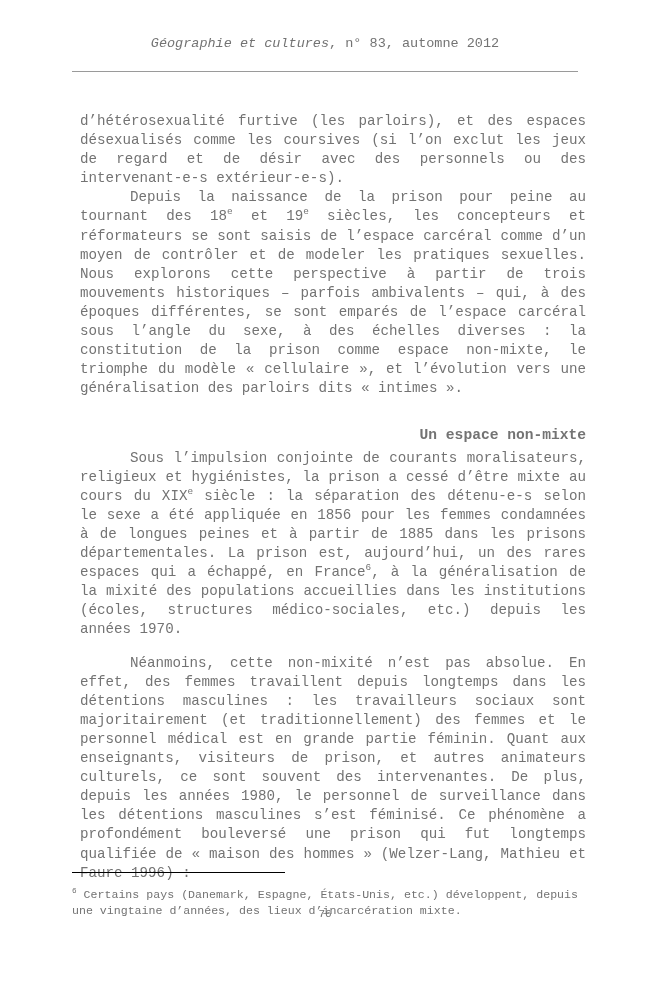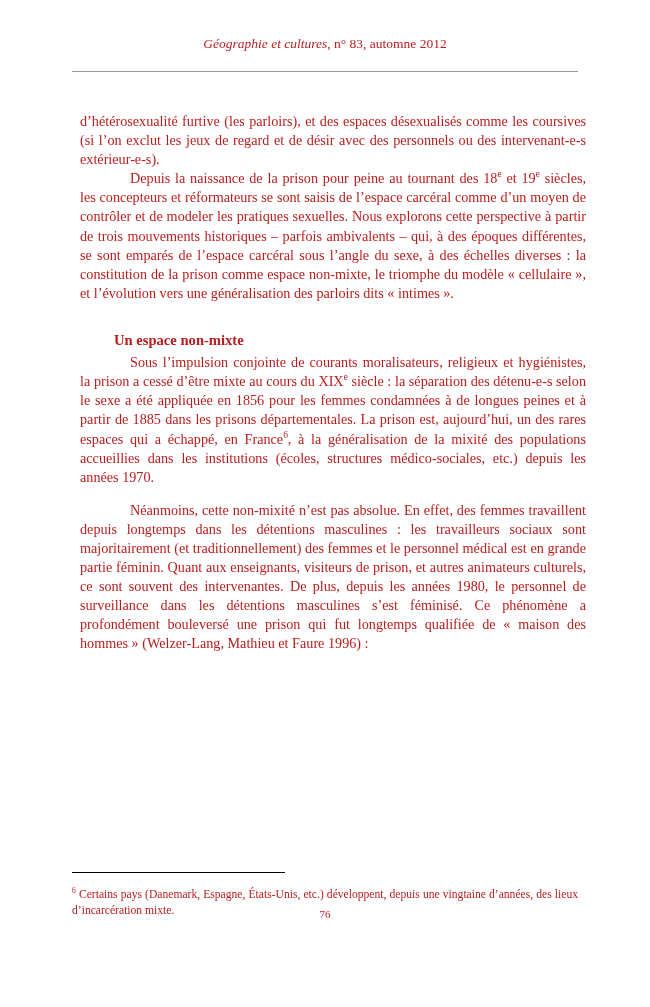--- a/index.html
+++ b/index.html
@@ -6,22 +6,22 @@
     margin: 0;
     padding: 0;
     background: #ffffff;
   }
   .page {
     position: relative;
     width: 650px;
     height: 1007px;
     margin: 0 auto;
     background: #ffffff;
-    font-family: Liberation Serif, serif;
-    color: #b91c1c;
+    font-family: Liberation Mono, monospace;
+    color: #737373;
     box-sizing: border-box;
     overflow: hidden;
   }
 
   
   .running-head {
     position: absolute;
     top: 36px;
     left: 72px;
     width: 506px;
@@ -78,21 +78,21 @@
     font-weight: bold;
     letter-spacing: 0.15px;
     line-height: 1.25;
     text-align: left;
   }
   h3.sub-heading {
     margin: 28px 0 4px 0;
     font-size: 14.6px;
     font-weight: bold;
     line-height: 1.25;
-    text-align: left;
+    text-align: right;
     padding-left: 34px;
   }
 
   
   blockquote.quote {
     margin: 14px 0 0 0;
     padding: 0 43px 0 41px;
     font-size: 12.6px;
     line-height: 1.43;
     text-align: justify;

